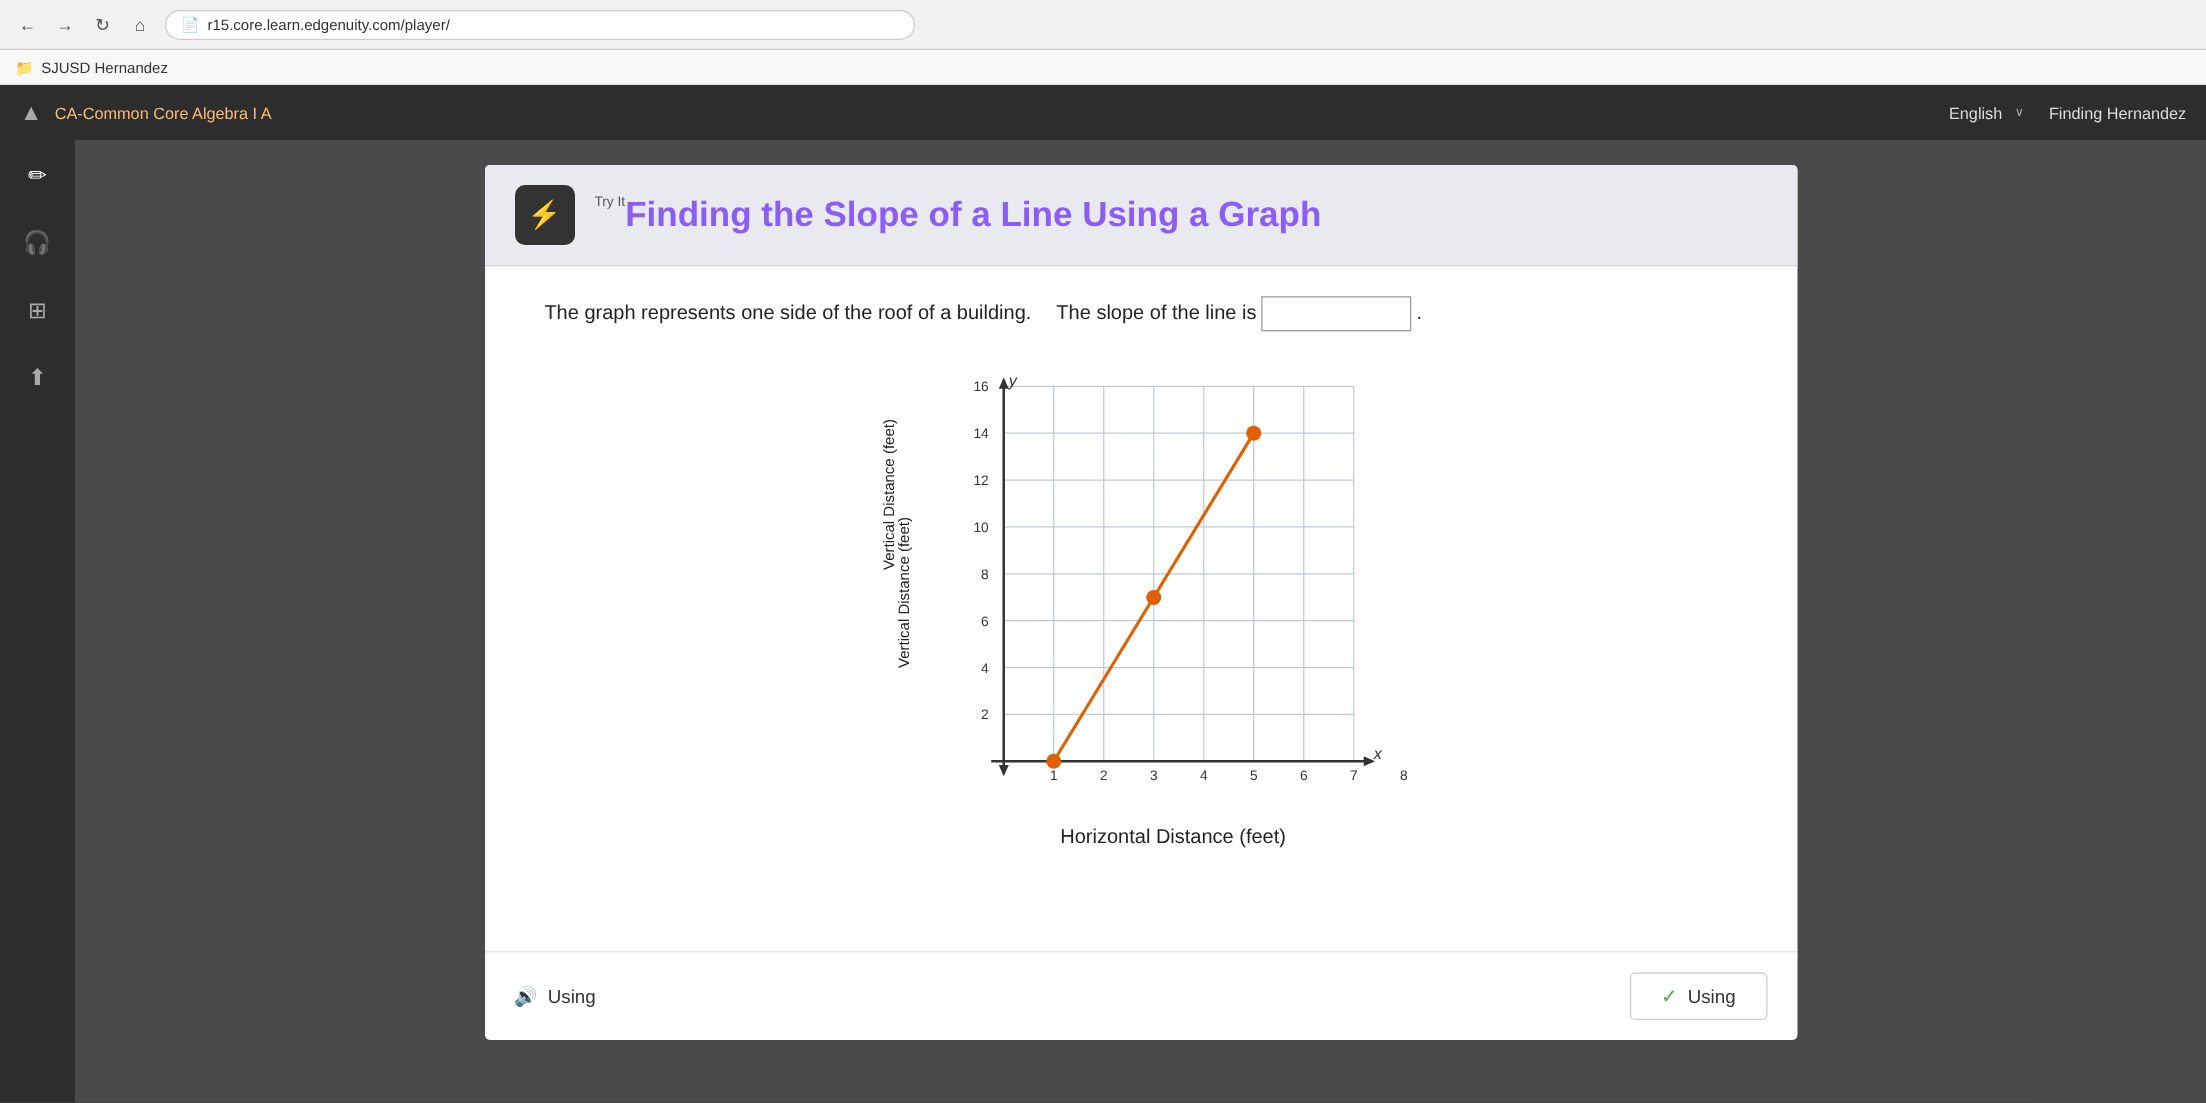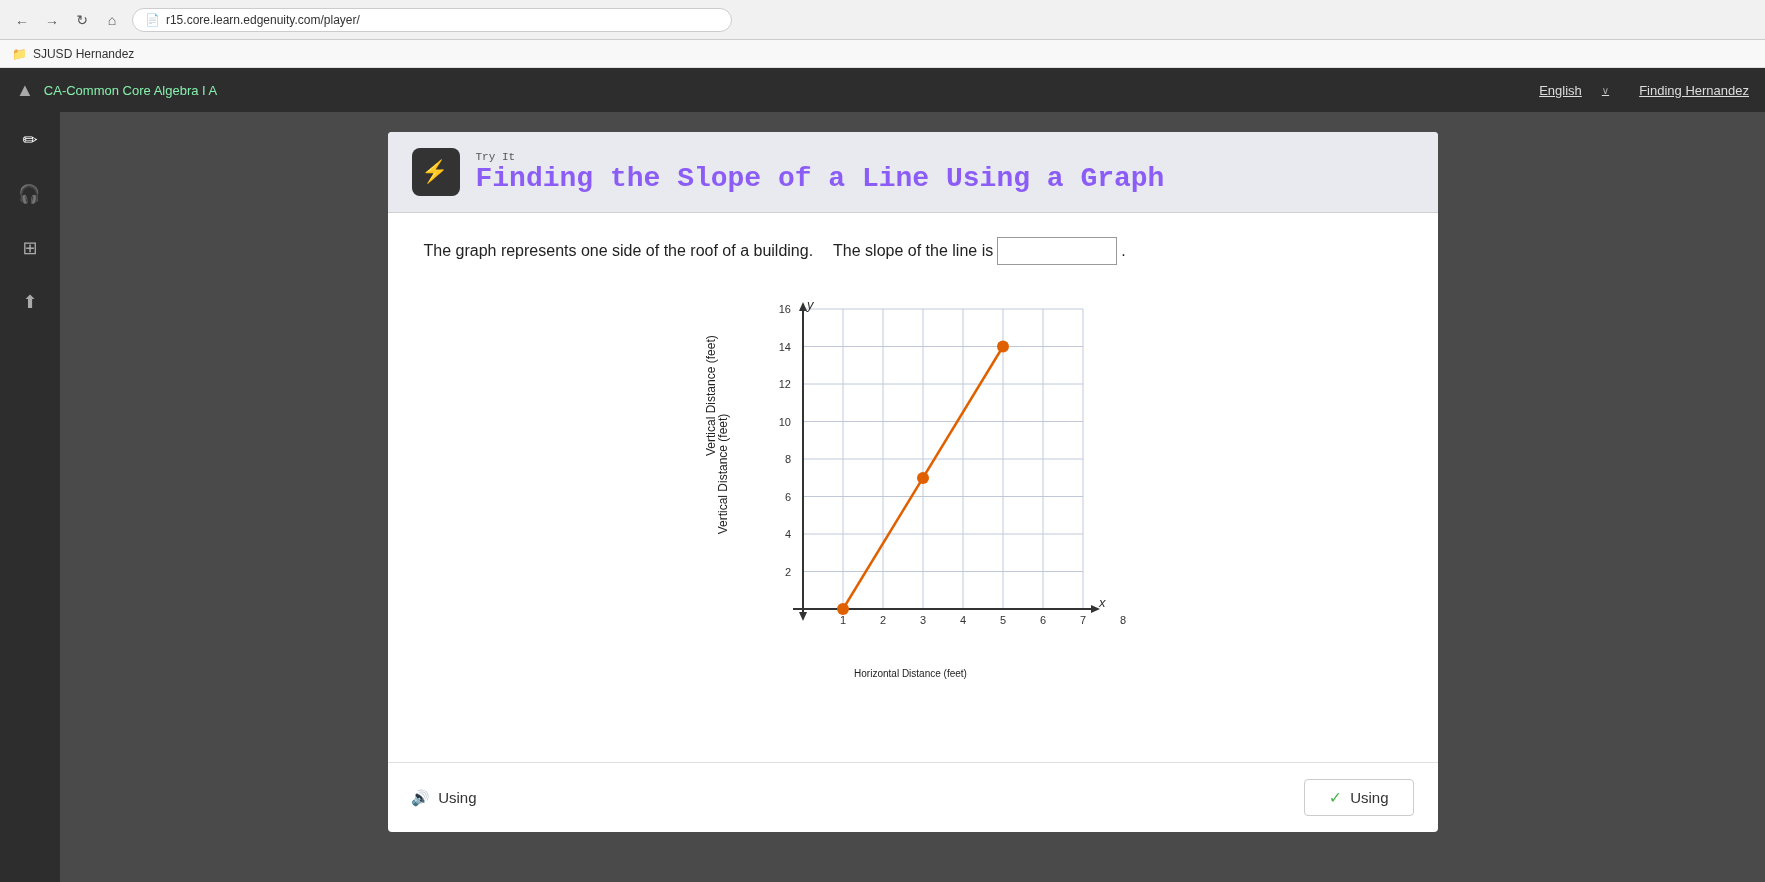--- a/index.html
+++ b/index.html
@@ -60,30 +60,29 @@
       align-items: center;
       padding: 0 16px;
       justify-content: space-between;
     }
     .app-header-left {
       display: flex;
       align-items: center;
       gap: 10px;
     }
     .app-header-title {
-      color: #86efac;
+      color: #fdba74;
       font-size: 13px;
     }
     .app-header-right {
       display: flex;
       align-items: center;
-      gap: 20px;
+      gap: 10px;
       color: #ddd;
       font-size: 13px;
-      text-decoration: underline;
     }
     .chevron-down {
       font-size: 10px;
       color: #aaa;
     }
 
     
     .main-layout {
       display: flex;
       height: calc(882px - 40px - 28px - 44px);
@@ -148,21 +147,21 @@
       font-size: 22px;
     }
     .card-title {
       font-size: 28px;
       font-weight: bold;
       color: #8b5cf6;
     }
 
     
     .card-body {
-      padding: 24px 36px;
+      padding: 24px 48px;
       flex: 1;
     }
     .problem-text {
       font-size: 16px;
       color: #222;
       margin-bottom: 24px;
       display: flex;
       align-items: center;
       gap: 20px;
     }
@@ -260,21 +259,21 @@
   </div>
 
   <div class="content-area">
 
     <div class="card">
 
       <div class="card-header">
         <div class="try-it-icon">
           <span style="color:#e05c00;">⚡</span>
         </div>
-        <div style="display:flex;flex-direction:column;font-family:Liberation Mono, monospace;">
+        <div style="display:flex;flex-direction:row;">
           <span style="font-size:11px;color:#555;">Try It</span>
           <span class="card-title">Finding the Slope of a Line Using a Graph</span>
         </div>
       </div>
 
       <div class="card-body">
 
         <div class="problem-text">
           <span>The graph represents one side of the roof of a building.</span>
           <span class="slope-input-wrapper">
@@ -345,21 +344,21 @@
               <line x1="80" y1="310" x2="240" y2="47.5" stroke="#e06000" stroke-width="2.5"></line>
 
               <circle cx="80" cy="310" r="6" fill="#e06000"></circle>
 
               <circle cx="160" cy="179" r="6" fill="#e06000"></circle>
 
               <circle cx="240" cy="47.5" r="6" fill="#e06000"></circle>
 
             </svg>
 
-            <div style="position:absolute;bottom:-20px;left:48px;width:320px;text-align:center;font-size:10px;color:#222;">Horizontal Distance (feet)</div>
+            <div style="position:absolute;bottom:-20px;left:76px;width:320px;text-align:center;font-size:16px;color:#222;">Horizontal Distance (feet)</div>
 
             <div style="position:absolute;left:8px;top:160px;transform:rotate(-90deg);transform-origin:left center;font-size:12px;color:#222;white-space:nowrap;">Vertical Distance (feet)</div>
 
           </div>
         </div>
 
       </div>
 
       <div class="card-footer">
         <button class="intro-btn">

